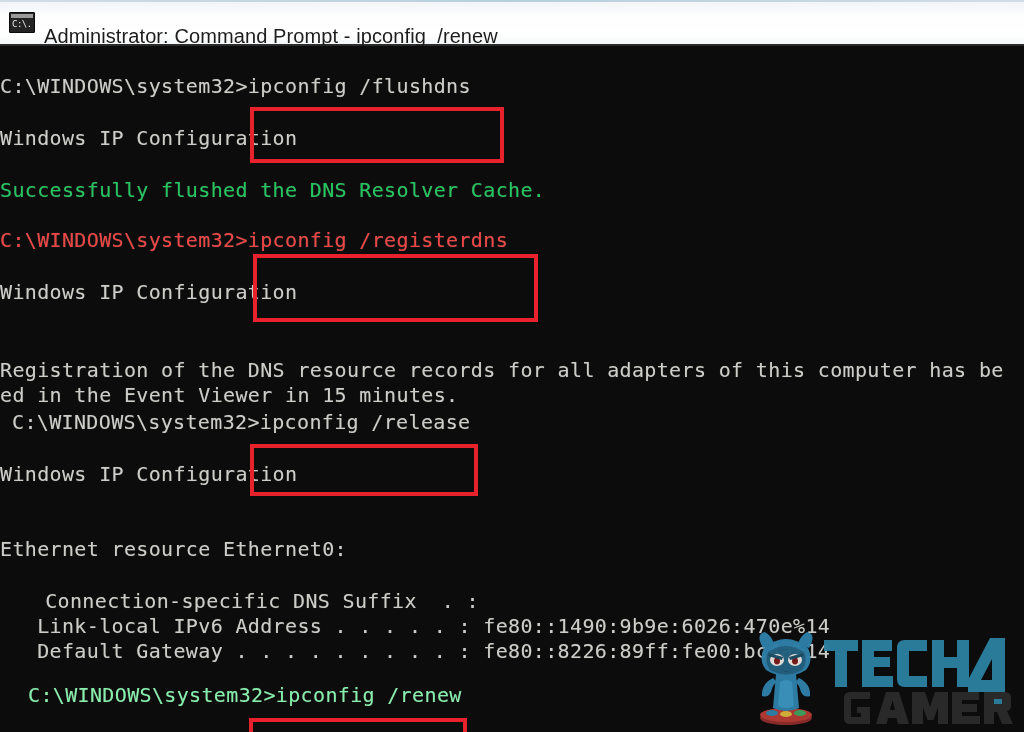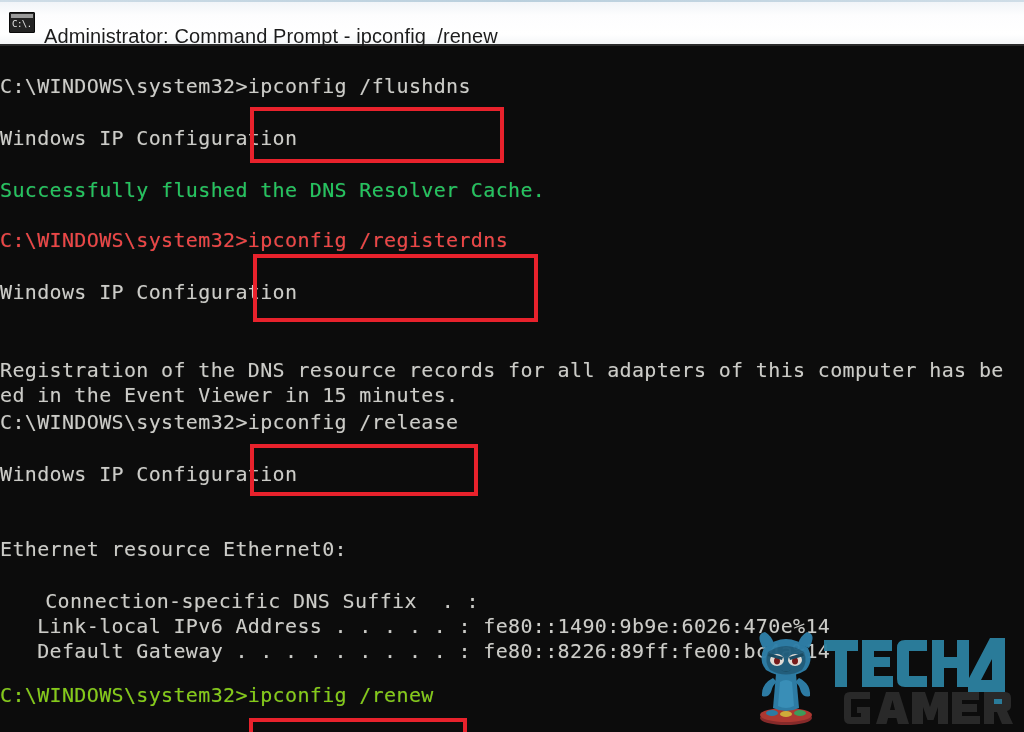--- a/index.html
+++ b/index.html
@@ -138,27 +138,27 @@
 
   <div id="console" style="background: rgb(12, 12, 12);">
 
   <div class="line" style="top: 28px; color: rgb(204, 204, 200);">C:\WINDOWS\system32&gt;ipconfig /flushdns</div>
       <div class="line" style="top: 80px; color: rgb(204, 204, 200);">Windows IP Configuration</div>
       <div class="line" style="top: 132px; color: #22c55e;">Successfully flushed the DNS Resolver Cache.</div>
       <div class="line" style="top: 182px; color: #ef4444;">C:\WINDOWS\system32&gt;ipconfig /registerdns</div>
       <div class="line" style="top: 234px; color: rgb(204, 204, 200);">Windows IP Configuration</div>
       <div class="line" style="top: 312px; color: rgb(204, 204, 200); text-align: right;">Registration of the DNS resource records for all adapters of this computer has be</div>
       <div class="line" style="top: 337px; color: rgb(204, 204, 200);">ed in the Event Viewer in 15 minutes.</div>
-      <div class="line" style="top: 364px; color: rgb(204, 204, 200);">C:\WINDOWS\system32&gt;ipconfig /release</div>
+      <div class="line" style="top: 364px; color: rgb(204, 204, 200); padding-left: 12px;">C:\WINDOWS\system32&gt;ipconfig /release</div>
       <div class="line" style="top: 416px; color: rgb(204, 204, 200);">Windows IP Configuration</div>
       <div class="line" style="top: 491px; color: rgb(204, 204, 200);">Ethernet resource Ethernet0:</div>
       <div class="line" style="top: 543px; color: rgb(204, 204, 200); margin-left: 8px;">   Connection-specific DNS Suffix  . :</div>
       <div class="line" style="top: 568px; color: rgb(204, 204, 200);">   Link-local IPv6 Address . . . . . : fe80::1490:9b9e:6026:470e%14</div>
       <div class="line" style="top: 593px; color: rgb(204, 204, 200);">   Default Gateway . . . . . . . . . : fe80::8226:89ff:fe00:bc4a%14</div>
-      <div class="line" style="top: 637px; color: #84cc16;">C:\WINDOWS\system32&gt;ipconfig /renew</div>
+      <div class="line" style="top: 637px; color: #86efac; margin-left: 28px;">C:\WINDOWS\system32&gt;ipconfig /renew</div>
       <div class="redbox" style="left: 250px; top: 61px; width: 254px; height: 56px; border-color: rgb(232, 34, 44);"></div>
       <div class="redbox" style="left: 253px; top: 208px; width: 285px; height: 68px; border-color: rgb(232, 34, 44);"></div>
       <div class="redbox" style="left: 250px; top: 398px; width: 228px; height: 52px; border-color: rgb(232, 34, 44);"></div>
       <div class="redbox" style="left: 249px; top: 672px; width: 218px; height: 42px; border-color: rgb(232, 34, 44);"></div>
     </div>
 
   <div id="watermark">
     <svg viewBox="0 0 270 106" width="270" height="106" xmlns="http://www.w3.org/2000/svg">
 
       <g>

